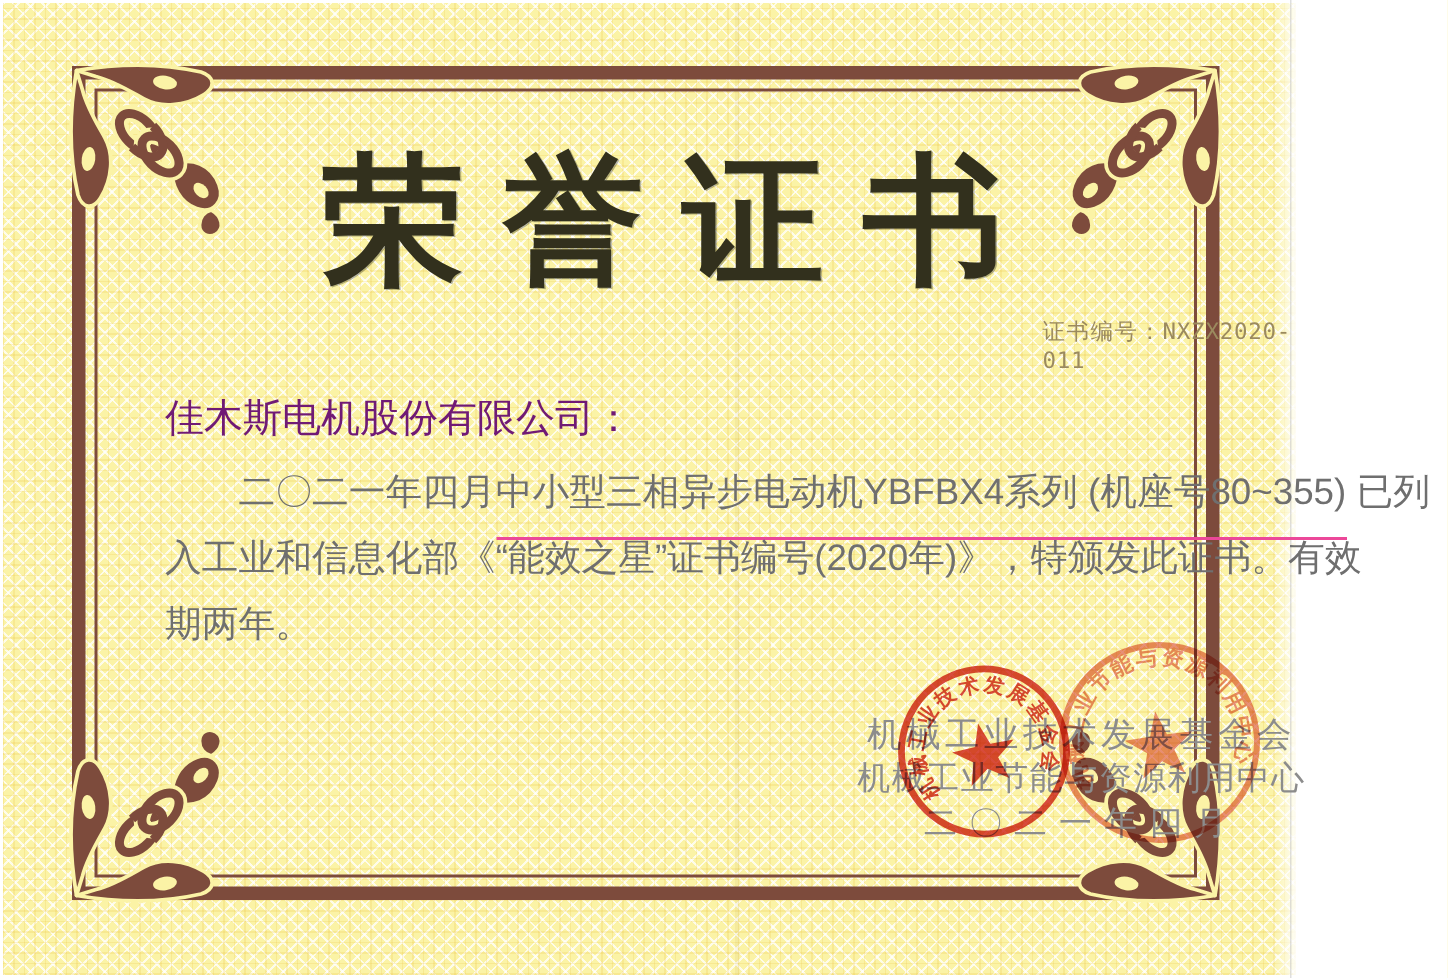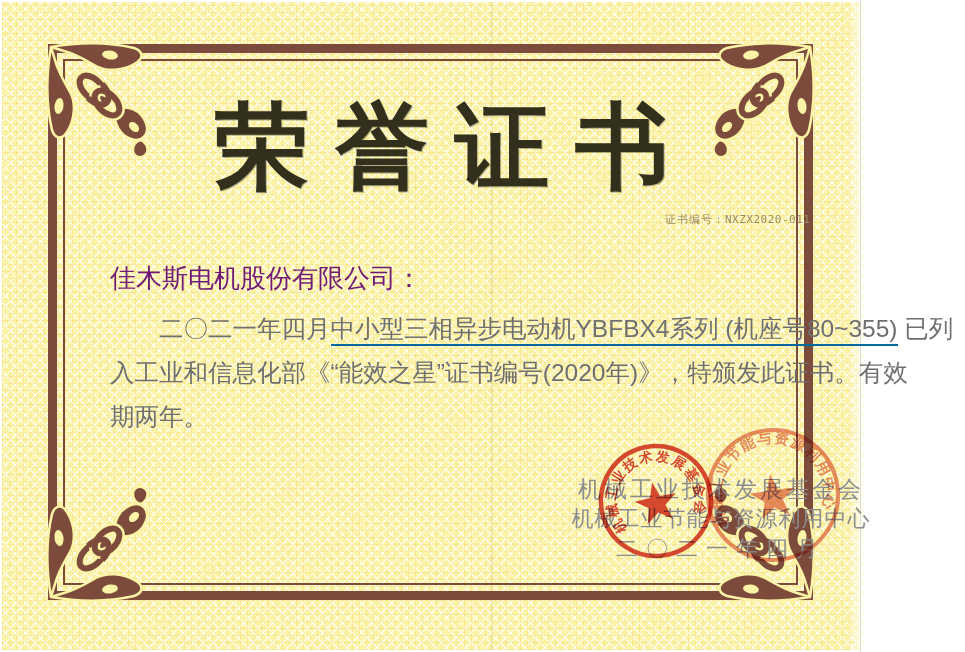--- a/index.html
+++ b/index.html
@@ -30,30 +30,30 @@
   .corner.tl{left:44px;top:40px;}
   .corner.tr{right:47px;top:40px;transform:scaleX(-1);}
   .corner.bl{left:44px;bottom:48px;transform:scaleY(-1);}
   .corner.br{right:47px;bottom:48px;transform:scale(-1,-1);}
 
   .title{position:absolute;top:84px;left:0;right:0;text-align:center;padding-left:46px;
     font-family:"DejaVu Serif","Liberation Serif",serif;font-weight:bold;
     font-size:94px;letter-spacing:26px;color:#32301d;
     text-shadow:1px 1px 0 rgba(50,48,29,.35);}
 
-  .cert-no{position:absolute;left:665px;top:212px;font-size:11px;color:#9b8a5e;letter-spacing:1px;}
+  .cert-no{position:absolute;left:695px;top:212px;font-size:15px;color:#9b8a5e;letter-spacing:1px;}
   .cert-no .num{font-family:"DejaVu Sans Mono","Liberation Mono",monospace;letter-spacing:.5px;}
 
   .recipient{position:absolute;left:110px;top:261px;font-size:26px;color:#701a75;}
 
   .body-text{position:absolute;left:110px;top:307px;width:790px;color:#6f6f6f;
     font-size:24.5px;line-height:44px;}
   .body-line{white-space:nowrap;}
   .body-line.first{text-indent:2em;}
-  .u{border-bottom:2px solid #0369a1;padding-bottom:2px;}
+  .u{border-bottom:2px solid #ec4899;padding-bottom:16px;}
 
   .issuer{position:absolute;left:556px;top:474px;width:330px;text-align:center;color:#8c8c8c;}
   .issuer .l1{font-size:23px;letter-spacing:3px;line-height:30px;}
   .issuer .l2{font-size:22px;letter-spacing:1px;line-height:29px;}
   .issuer .date{font-size:22px;letter-spacing:8px;line-height:31px;}
 
   .seal{position:absolute;mix-blend-mode:multiply;}
   .seal-left{left:596px;top:441px;width:120px;height:120px;opacity:.9;transform:rotate(-12deg);}
   .seal-right{left:702px;top:424px;width:142px;height:142px;opacity:.68;transform:rotate(-8deg);}
   .seal text{font-family:"Liberation Sans",sans-serif;font-weight:bold;}

